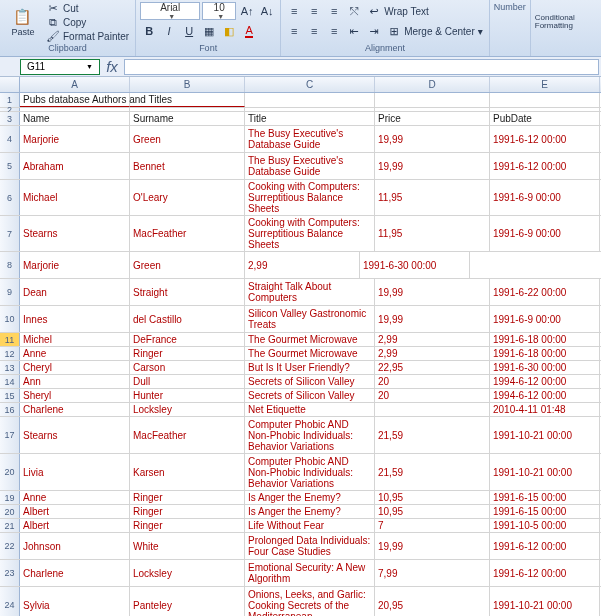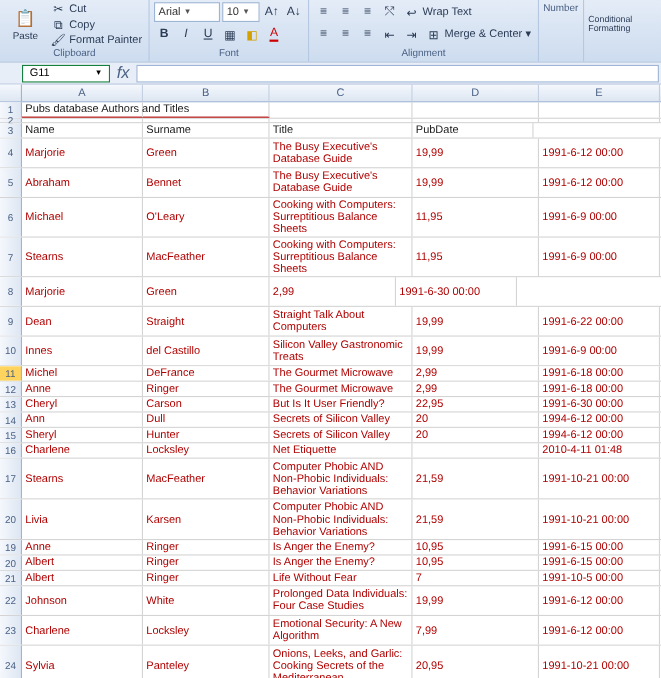--- a/index.html
+++ b/index.html
@@ -11,21 +11,21 @@
 .group { border-right: 1px solid #b6c8e1; padding: 2px 4px; display: flex; flex-direction: column; justify-content: space-between; }
 .group-body { display: flex; gap: 2px; align-items: flex-start; }
 .group-label { font-size: 9px; color: #4a6184; text-align: center; padding-bottom: 1px; }
 .big-btn { display: flex; flex-direction: column; align-items: center; justify-content: center; width: 38px; height: 40px; font-size: 9px; color: #2a3b55; cursor: pointer; border-radius: 2px; }
 .big-btn .ic { width: 20px; height: 20px; display: flex; align-items: center; justify-content: center; font-size: 15px; }
 .small-btns { display: flex; flex-direction: column; gap: 1px; }
 .small-btn { display: flex; align-items: center; gap: 3px; font-size: 10px; color: #2a3b55; padding: 0 2px; height: 13px; cursor: pointer; white-space: nowrap; }
 .small-btn .ic { width: 14px; text-align: center; font-size: 11px; }
 .row-controls { display: flex; gap: 2px; align-items: center; }
 .ctrl { height: 18px; border: 1px solid #9db4d4; background: #fff; font-size: 10px; display: flex; align-items: center; padding: 0 3px; color: #333; }
-.ctrl.sel { min-width: 60px; justify-content: flex-start; }
+.ctrl.sel { min-width: 60px; justify-content: center; flex-direction: column; }
 .ctrl .arr { font-size: 7px; color: #555; margin-left: 3px; }
 .icon-btn { width: 18px; height: 18px; display: flex; align-items: center; justify-content: center; border: 1px solid transparent; font-size: 11px; color: #2a3b55; cursor: pointer; }
 .fontgroup, .aligngroup, .numgroup { display: flex; flex-direction: column; gap: 2px; }
 
 
 .namebox-row { display: flex; align-items: center; border-bottom: 1px solid #aebfd6; background: #e8eef8; height: 20px; }
 .namebox { width: 80px; border-right: 1px solid #aebfd6; display: flex; align-items: center; padding: 0 6px; background: #fff; margin: 2px 0 2px 20px; height: 16px; font-size: 10px; border: 1px solid #15803d; }
 .namebox .arr { font-size: 7px; margin-left: auto; }
 .fx { width: 16px; text-align: center; font-style: italic; font-size: 15px; color: #4a6184; margin: 0 4px; }
 .formula-input { flex: 1; background: #fff; border: 1px solid #9db4d4; height: 16px; margin: 2px 2px 2px 0; }
@@ -203,20 +203,21 @@
         <div class="cell cC"></div>
         <div class="cell cD"></div>
         <div class="cell cE"></div>
     </div>
 
     <div class="row short hdr-row">
       <div class="rowhead">3</div>
       <div class="cell cA">Name</div>
       <div class="cell cB">Surname</div>
       <div class="cell cC">Title</div>
+      <div class="cell cD">Price</div>
       <div class="cell cE">PubDate</div>
     </div>
   <div class="row tall">
         <div class="rowhead">4</div>
         <div class="cell cA red">Marjorie</div>
         <div class="cell cB red">Green</div>
         <div class="cell cC red">The Busy Executive's Database Guide</div>
         <div class="cell cD red">19,99</div>
         <div class="cell cE red">1991-6-12 00:00</div>
       </div>

